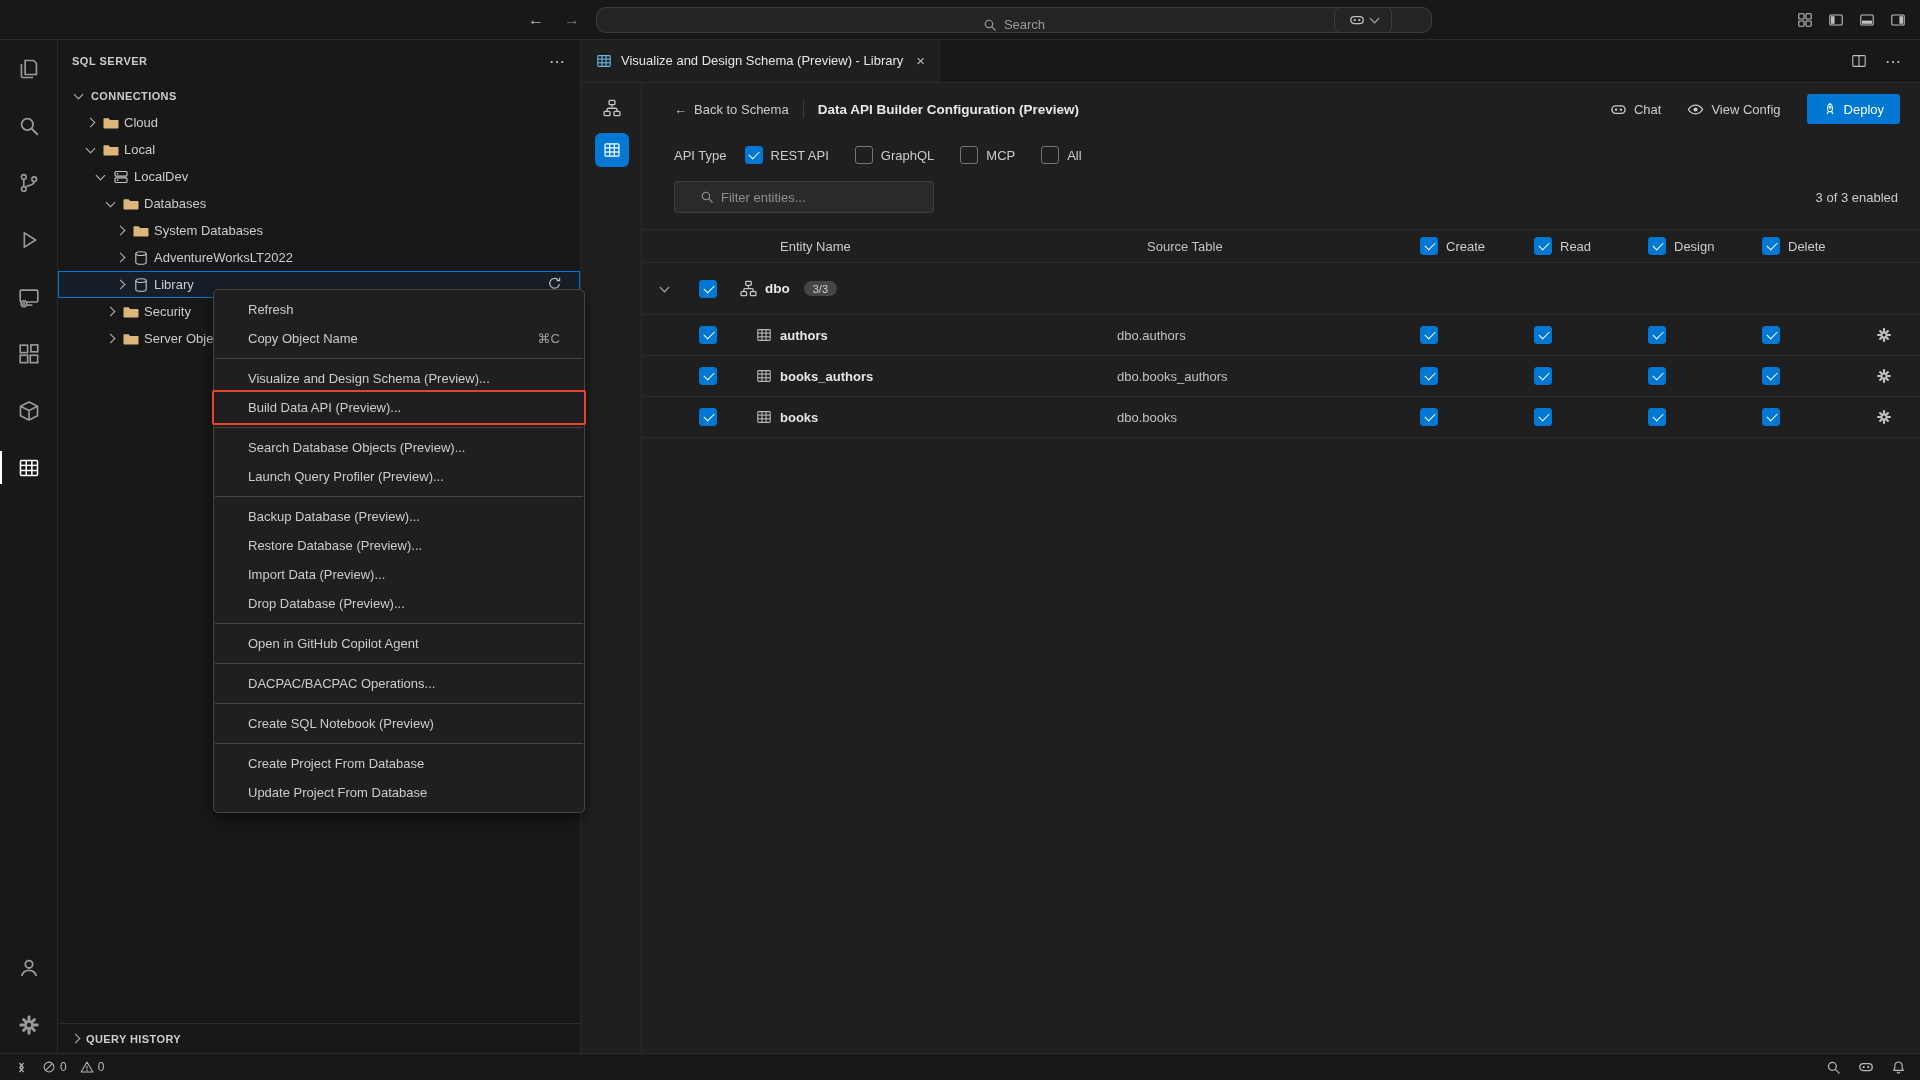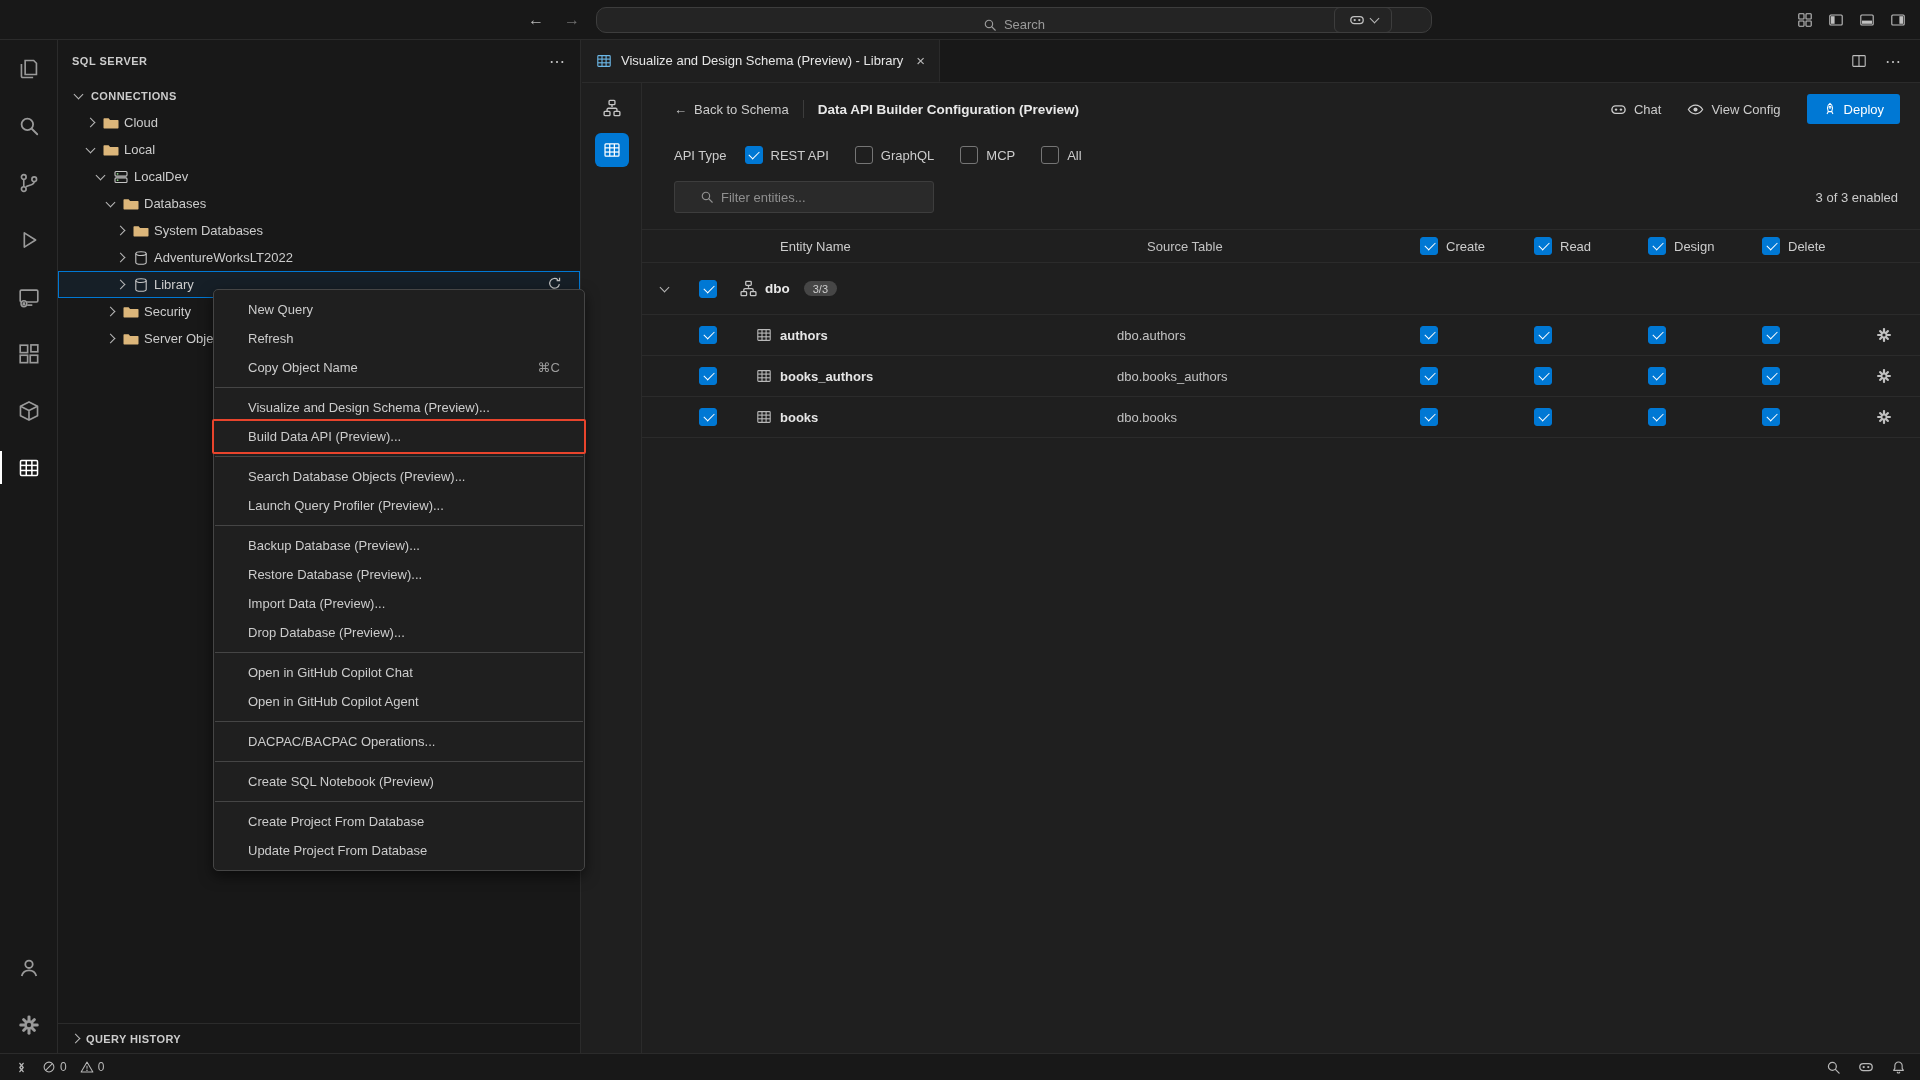--- a/index.html
+++ b/index.html
@@ -458,23 +458,20 @@
     </div>
   </div>
   <div class="sb-bottom" data-interactable="true">
     <i class="chev right" data-interactable="false"></i>
     <span data-interactable="false">QUERY HISTORY</span>
   </div>
 </div>
 
 <div class="ctx" data-interactable="false">
   <div class="ctx-item" data-interactable="true">
-      <span data-interactable="false">New Query</span>
-    </div>
-  <div class="ctx-item" data-interactable="true">
       <span data-interactable="false">Refresh</span>
     </div>
   <div class="ctx-item" data-interactable="true">
     <span data-interactable="false">Copy Object Name</span>
     <span class="ctx-key" data-interactable="false">⌘C</span>
   </div>
   <div class="ctx-sep" data-interactable="false"></div>
   <div class="ctx-item" data-interactable="true">
       <span data-interactable="false">Visualize and Design Schema (Preview)...</span>
     </div>
@@ -496,23 +493,20 @@
   <div class="ctx-item" data-interactable="true">
       <span data-interactable="false">Restore Database (Preview)...</span>
     </div>
   <div class="ctx-item" data-interactable="true">
       <span data-interactable="false">Import Data (Preview)...</span>
     </div>
   <div class="ctx-item" data-interactable="true">
       <span data-interactable="false">Drop Database (Preview)...</span>
     </div>
   <div class="ctx-sep" data-interactable="false"></div>
-  <div class="ctx-item" data-interactable="true">
-      <span data-interactable="false">Open in GitHub Copilot Chat</span>
-    </div>
   <div class="ctx-item" data-interactable="true">
       <span data-interactable="false">Open in GitHub Copilot Agent</span>
     </div>
   <div class="ctx-sep" data-interactable="false"></div>
   <div class="ctx-item" data-interactable="true">
       <span data-interactable="false">DACPAC/BACPAC Operations...</span>
     </div>
   <div class="ctx-sep" data-interactable="false"></div>
   <div class="ctx-item" data-interactable="true">
       <span data-interactable="false">Create SQL Notebook (Preview)</span>

